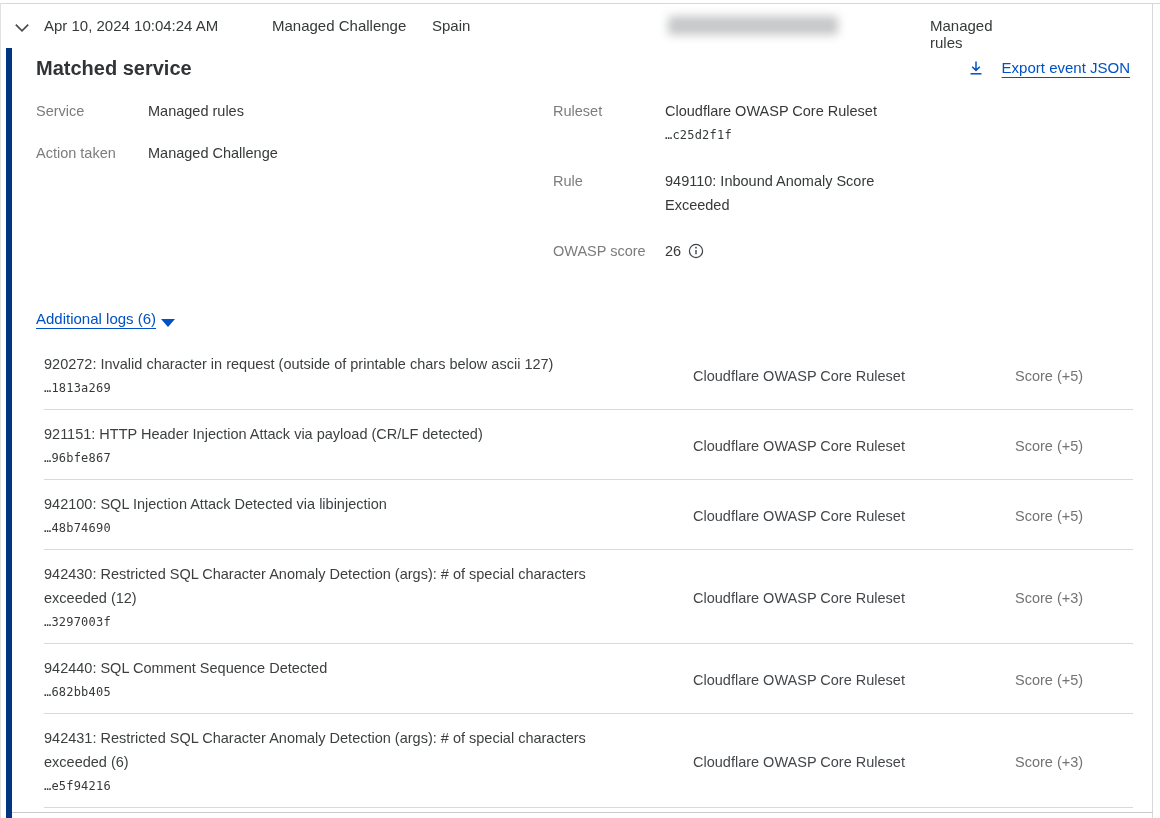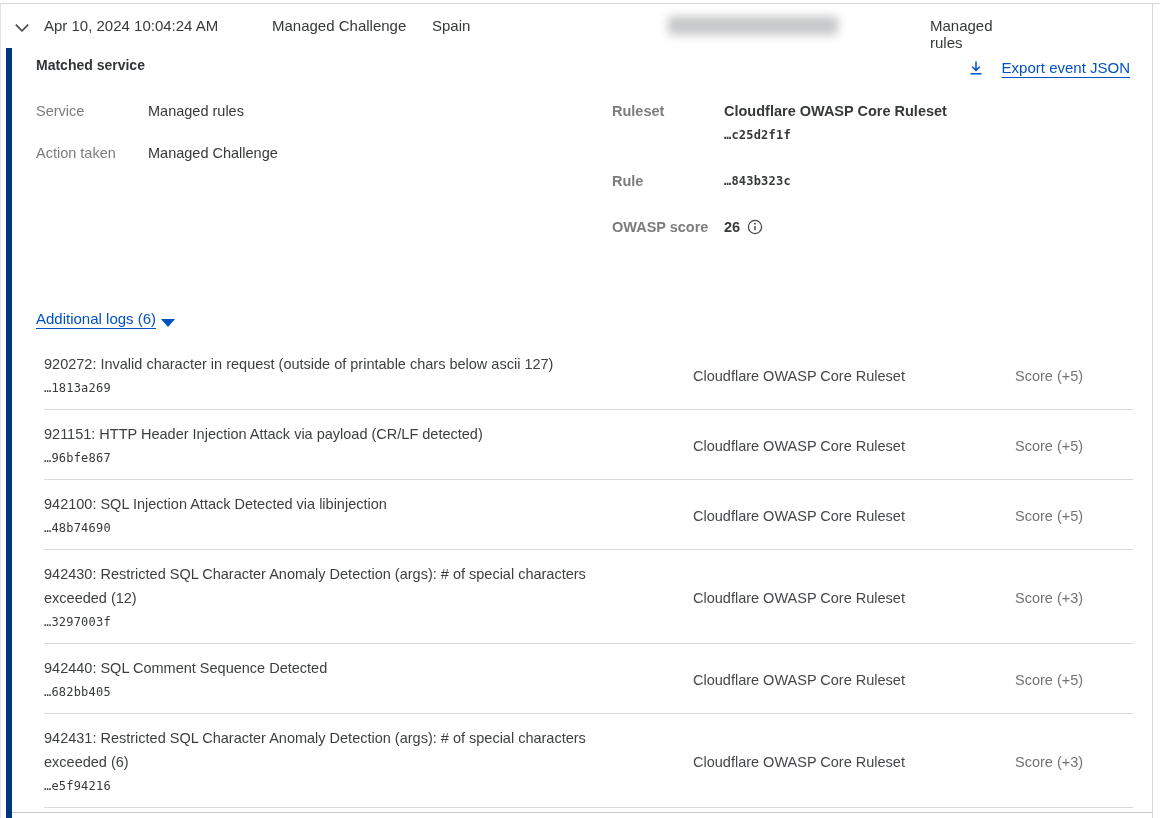--- a/index.html
+++ b/index.html
@@ -30,31 +30,31 @@
   
   .row-header{position:absolute;top:16px;left:0;width:932px;height:24px;font-size:15px;}
   .chevron{position:absolute;left:13px;top:3px;width:18px;height:18px;color:#4a4d4e;cursor:pointer;}
   .hdr-ts{position:absolute;left:44px;top:1px;}
   .hdr-action{position:absolute;left:272px;top:1px;}
   .hdr-country{position:absolute;left:432px;top:1px;}
   .redacted{position:absolute;left:668px;top:0px;width:170px;height:19px;background:#8f9193;opacity:.5;border-radius:3px;filter:blur(5px);}
   .hdr-service{position:absolute;left:930px;top:1px;}
 
   
-  .section-title{position:absolute;left:36px;top:57px;font-size:14px;font-weight:700;color:#303436;}
+  .section-title{position:absolute;left:36px;top:57px;font-size:20px;font-weight:700;color:#303436;}
   .export-link{
     position:absolute;right:30px;top:59px;
     display:flex;align-items:center;gap:18px;
     color:var(--link);font-size:15px;cursor:pointer;text-decoration:none;
   }
   .export-link .label{text-decoration:underline;text-underline-offset:4px;}
   .dl-icon{width:16px;height:16px;display:block;}
 
   .fields-left{position:absolute;left:36px;top:99px;width:420px;}
-  .fields-right{position:absolute;left:612px;top:99px;width:360px;font-weight:bold;}
+  .fields-right{position:absolute;left:553px;top:99px;width:360px;}
   .field-row{display:flex;margin-bottom:18px;line-height:24px;font-size:14.5px;}
   .fields-right .field-row{margin-bottom:22px;}
   .field-label{width:112px;flex:0 0 112px;color:var(--label);}
   .field-value{color:var(--text);max-width:242px;}
   .mono{font-family:"DejaVu Sans Mono", monospace;font-size:12px;letter-spacing:.2px;}
   .owasp-value{display:flex;align-items:center;gap:7px;}
   .info-icon{width:16px;height:16px;color:#404446;cursor:pointer;display:block;}
 
   
   .additional-logs{
@@ -126,21 +126,21 @@
     <div class="field-row">
       <div class="field-label">Ruleset</div>
       <div class="field-value">
         <div>Cloudflare OWASP Core Ruleset</div>
         <div class="mono">…c25d2f1f</div>
       </div>
     </div>
     <div class="field-row">
       <div class="field-label">Rule</div>
       <div class="field-value">
-        <div class="mono">…843b323c</div>
+        <div>949110: Inbound Anomaly Score Exceeded</div>
       </div>
     </div>
     <div class="field-row">
       <div class="field-label">OWASP score</div>
       <div class="field-value owasp-value">
         <span>26</span>
         <svg class="info-icon" viewBox="0 0 16 16">
           <circle cx="8" cy="8" r="6.6" fill="none" stroke="currentColor" stroke-width="1.2"></circle>
           <path d="M8 7 V11.3" fill="none" stroke="currentColor" stroke-width="1.4"></path>
           <circle cx="8" cy="4.7" r="0.9" fill="currentColor"></circle>

